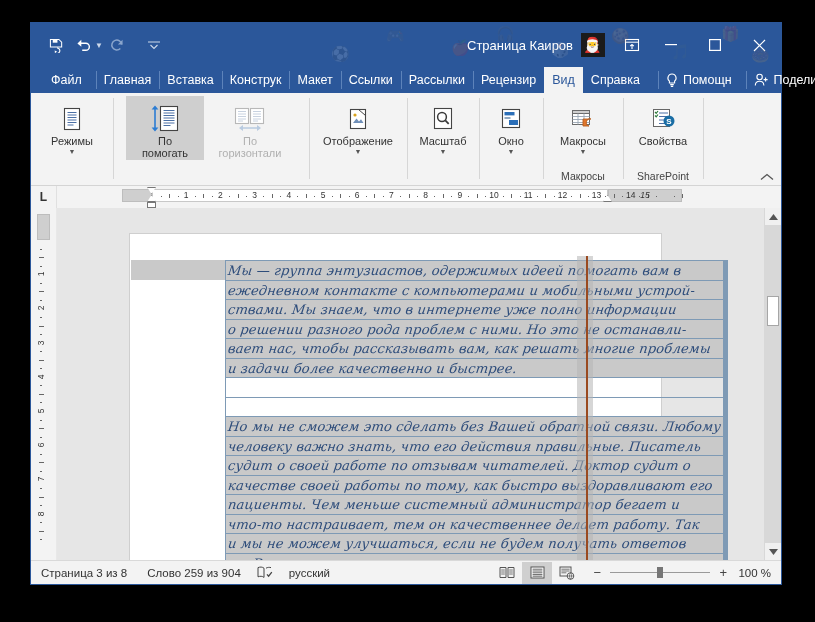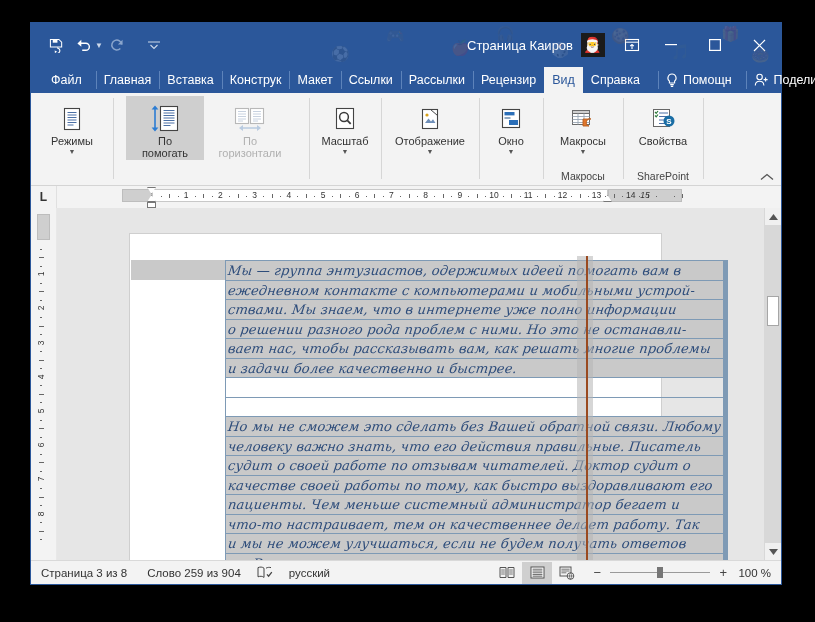--- a/index.html
+++ b/index.html
@@ -359,49 +359,49 @@
               <path d="M14 24h16" stroke="#b9cbe0" stroke-width="1.5"></path>
               <path d="M11 24l4-3v6zM33 24l-4-3v6z" fill="#b9cbe0"></path>
             </svg>
           </span>
           <span class="lbl">По</span>
           <span class="lbl" style="margin-top:0;">горизонтали</span>
         </div>
       </div>
     </div>
 
-    <div class="grp" style="width:72px;">
-      <div class="grp-row">
-        <div class="bigbtn">
-          <span class="ic">
-            <svg width="26" height="28" viewBox="0 0 26 28">
-              <rect x="4.5" y="2.5" width="17" height="20" fill="#fff" stroke="#444" stroke-width="1.1"></rect>
-              <circle cx="12" cy="11" r="4.4" fill="none" stroke="#3b3b3b" stroke-width="1.5"></circle>
-              <path d="M15.3 14.4l3.4 3.4" stroke="#3b3b3b" stroke-width="1.8"></path>
-            </svg>
-          </span>
-          <span class="lbl">Масштаб</span>
-          <span class="dd">▼</span>
-        </div>
-      </div>
-      <div class="grp-label"></div>
-    </div>
-
     <div class="grp" style="width:98px;">
       <div class="grp-row">
         <div class="bigbtn" style="width:92px;">
           <span class="ic">
             <svg width="26" height="28" viewBox="0 0 26 28">
               <rect x="5.5" y="3.5" width="15" height="19" fill="#fff" stroke="#444" stroke-width="1.1"></rect>
               <path d="M5.5 3.5h8l7 6" fill="none" stroke="#444" stroke-width="1"></path>
               <path d="M8 17l3.5-4.5 2.5 3 2-2.2 2.5 3.7z" fill="#6f8fb8"></path>
               <circle cx="10" cy="9" r="1.6" fill="#d8a21d"></circle>
             </svg>
           </span>
           <span class="lbl">Отображение</span>
+          <span class="dd">▼</span>
+        </div>
+      </div>
+      <div class="grp-label"></div>
+    </div>
+
+    <div class="grp" style="width:72px;">
+      <div class="grp-row">
+        <div class="bigbtn">
+          <span class="ic">
+            <svg width="26" height="28" viewBox="0 0 26 28">
+              <rect x="4.5" y="2.5" width="17" height="20" fill="#fff" stroke="#444" stroke-width="1.1"></rect>
+              <circle cx="12" cy="11" r="4.4" fill="none" stroke="#3b3b3b" stroke-width="1.5"></circle>
+              <path d="M15.3 14.4l3.4 3.4" stroke="#3b3b3b" stroke-width="1.8"></path>
+            </svg>
+          </span>
+          <span class="lbl">Масштаб</span>
           <span class="dd">▼</span>
         </div>
       </div>
       <div class="grp-label"></div>
     </div>
 
     <div class="grp" style="width:64px;">
       <div class="grp-row">
         <div class="bigbtn">
           <span class="ic">

